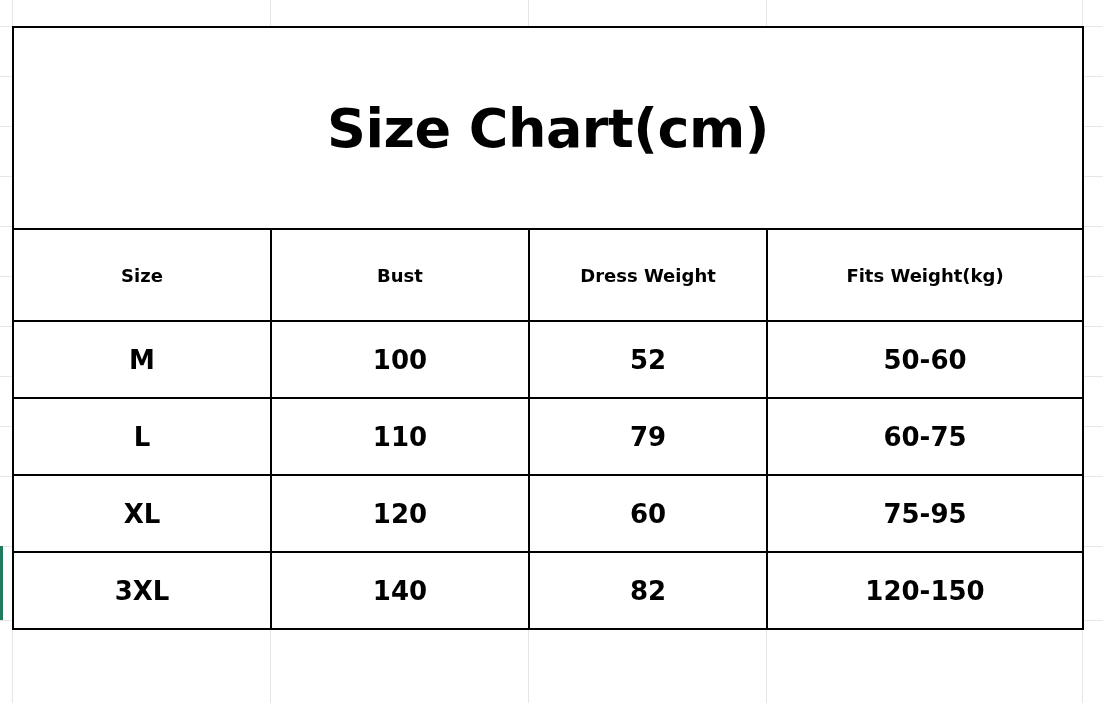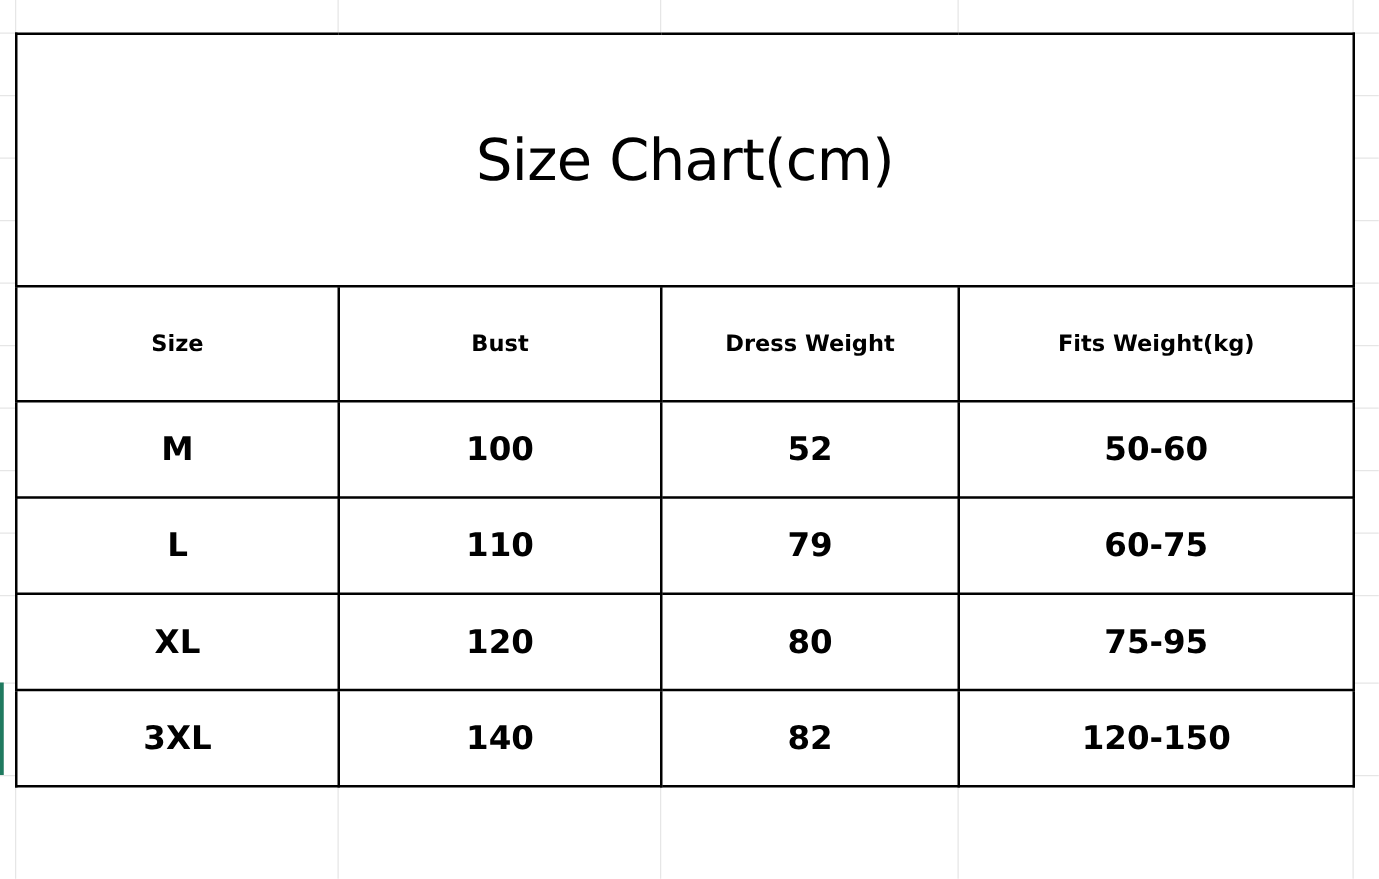--- a/index.html
+++ b/index.html
@@ -53,22 +53,22 @@
   }
   #size-chart td, #size-chart th {
     border: 2px solid #000000;
     text-align: center;
     vertical-align: middle;
     color: #000000;
     padding: 0;
   }
   .title-cell {
     height: 200px;
-    font-size: 46px;
-    font-weight: normal;
+    font-size: 54px;
+    font-weight: bold;
     letter-spacing: -0.5px;
   }
   .head-cell {
     height: 90px;
     font-size: 18px;
     font-weight: bold;
   }
   .body-cell {
     height: 75px;
     font-size: 26px;
@@ -130,21 +130,21 @@
       </tr>
       <tr>
         <td class="body-cell">L</td>
         <td class="body-cell">110</td>
         <td class="body-cell">79</td>
         <td class="body-cell">60-75</td>
       </tr>
       <tr>
         <td class="body-cell">XL</td>
         <td class="body-cell">120</td>
-        <td class="body-cell">80</td>
+        <td class="body-cell">60</td>
         <td class="body-cell">75-95</td>
       </tr>
       <tr>
         <td class="body-cell">3XL</td>
         <td class="body-cell">140</td>
         <td class="body-cell">82</td>
         <td class="body-cell">120-150</td>
       </tr>
     </tbody>
   </table>

